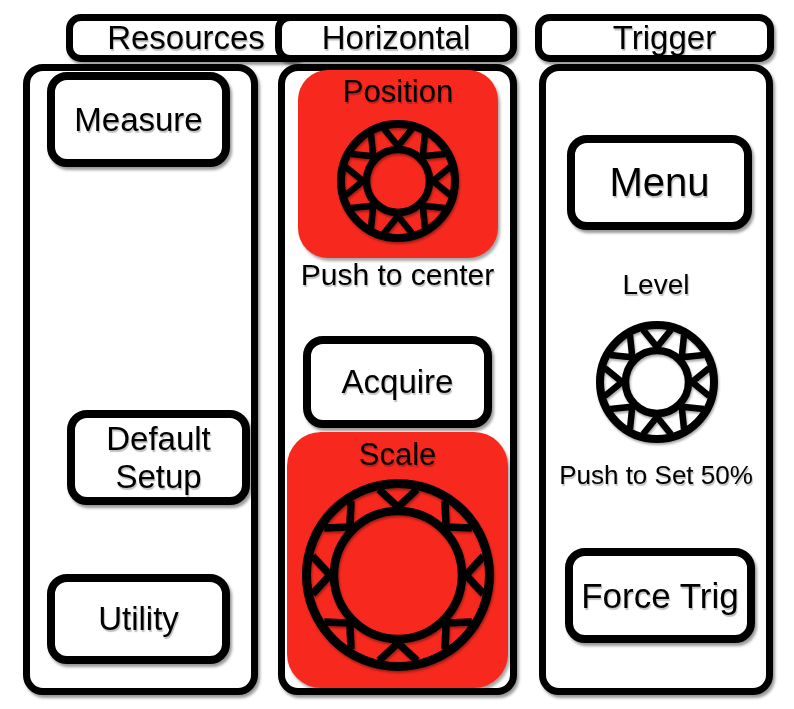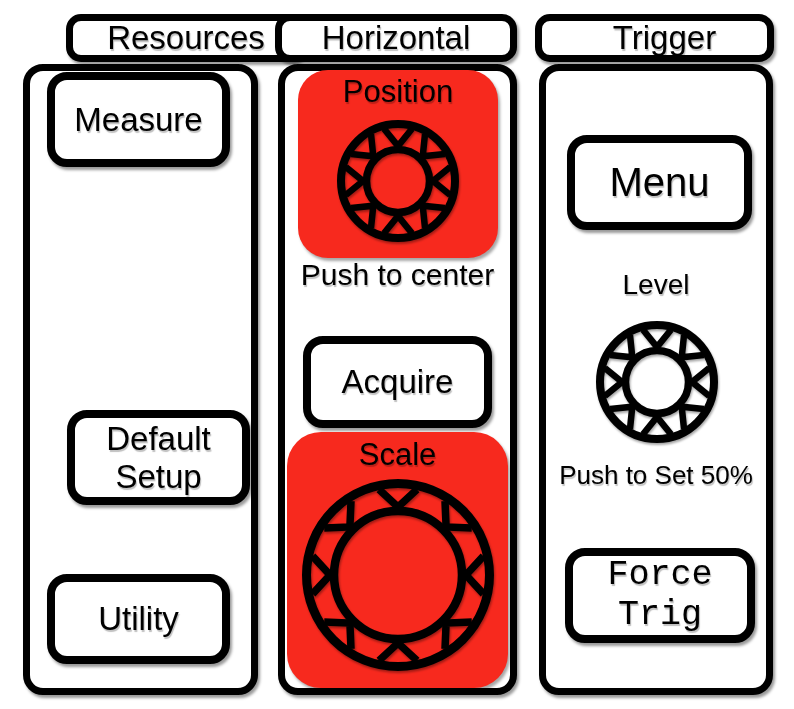--- a/index.html
+++ b/index.html
@@ -128,15 +128,15 @@
       <polyline points="91.0,17.2 88.7,39.3 110.8,37.0" fill="none" stroke="#000" stroke-width="6.5" stroke-linejoin="miter"></polyline>
       <polyline points="116.2,50.0 99.0,64.0 116.2,78.0" fill="none" stroke="#000" stroke-width="6.5" stroke-linejoin="miter"></polyline>
       <polyline points="110.8,91.0 88.7,88.7 91.0,110.8" fill="none" stroke="#000" stroke-width="6.5" stroke-linejoin="miter"></polyline>
       <polyline points="78.0,116.2 64.0,99.0 50.0,116.2" fill="none" stroke="#000" stroke-width="6.5" stroke-linejoin="miter"></polyline>
       <polyline points="37.0,110.8 39.3,88.7 17.2,91.0" fill="none" stroke="#000" stroke-width="6.5" stroke-linejoin="miter"></polyline>
       <polyline points="11.8,78.0 29.0,64.0 11.8,50.0" fill="none" stroke="#000" stroke-width="6.5" stroke-linejoin="miter"></polyline>
       <polyline points="17.2,37.0 39.3,39.3 37.0,17.2" fill="none" stroke="#000" stroke-width="6.5" stroke-linejoin="miter"></polyline>
     </svg>
   <div class="abs label hint txtshadow" style="left:539px; top:458px; width:234px; height:34px; font-size:26px;">Push to Set 50%</div>
 
-  <button class="abs btn force-font txtshadow" style="left:565px; top:548px; width:190px; height:95px;font-family:Liberation Mono, monospace;">Force Trig</button>
+  <button class="abs btn force-font txtshadow" style="left:565px; top:548px; width:190px; height:95px;">Force Trig</button>
 
 </div>
 
 </body></html>

